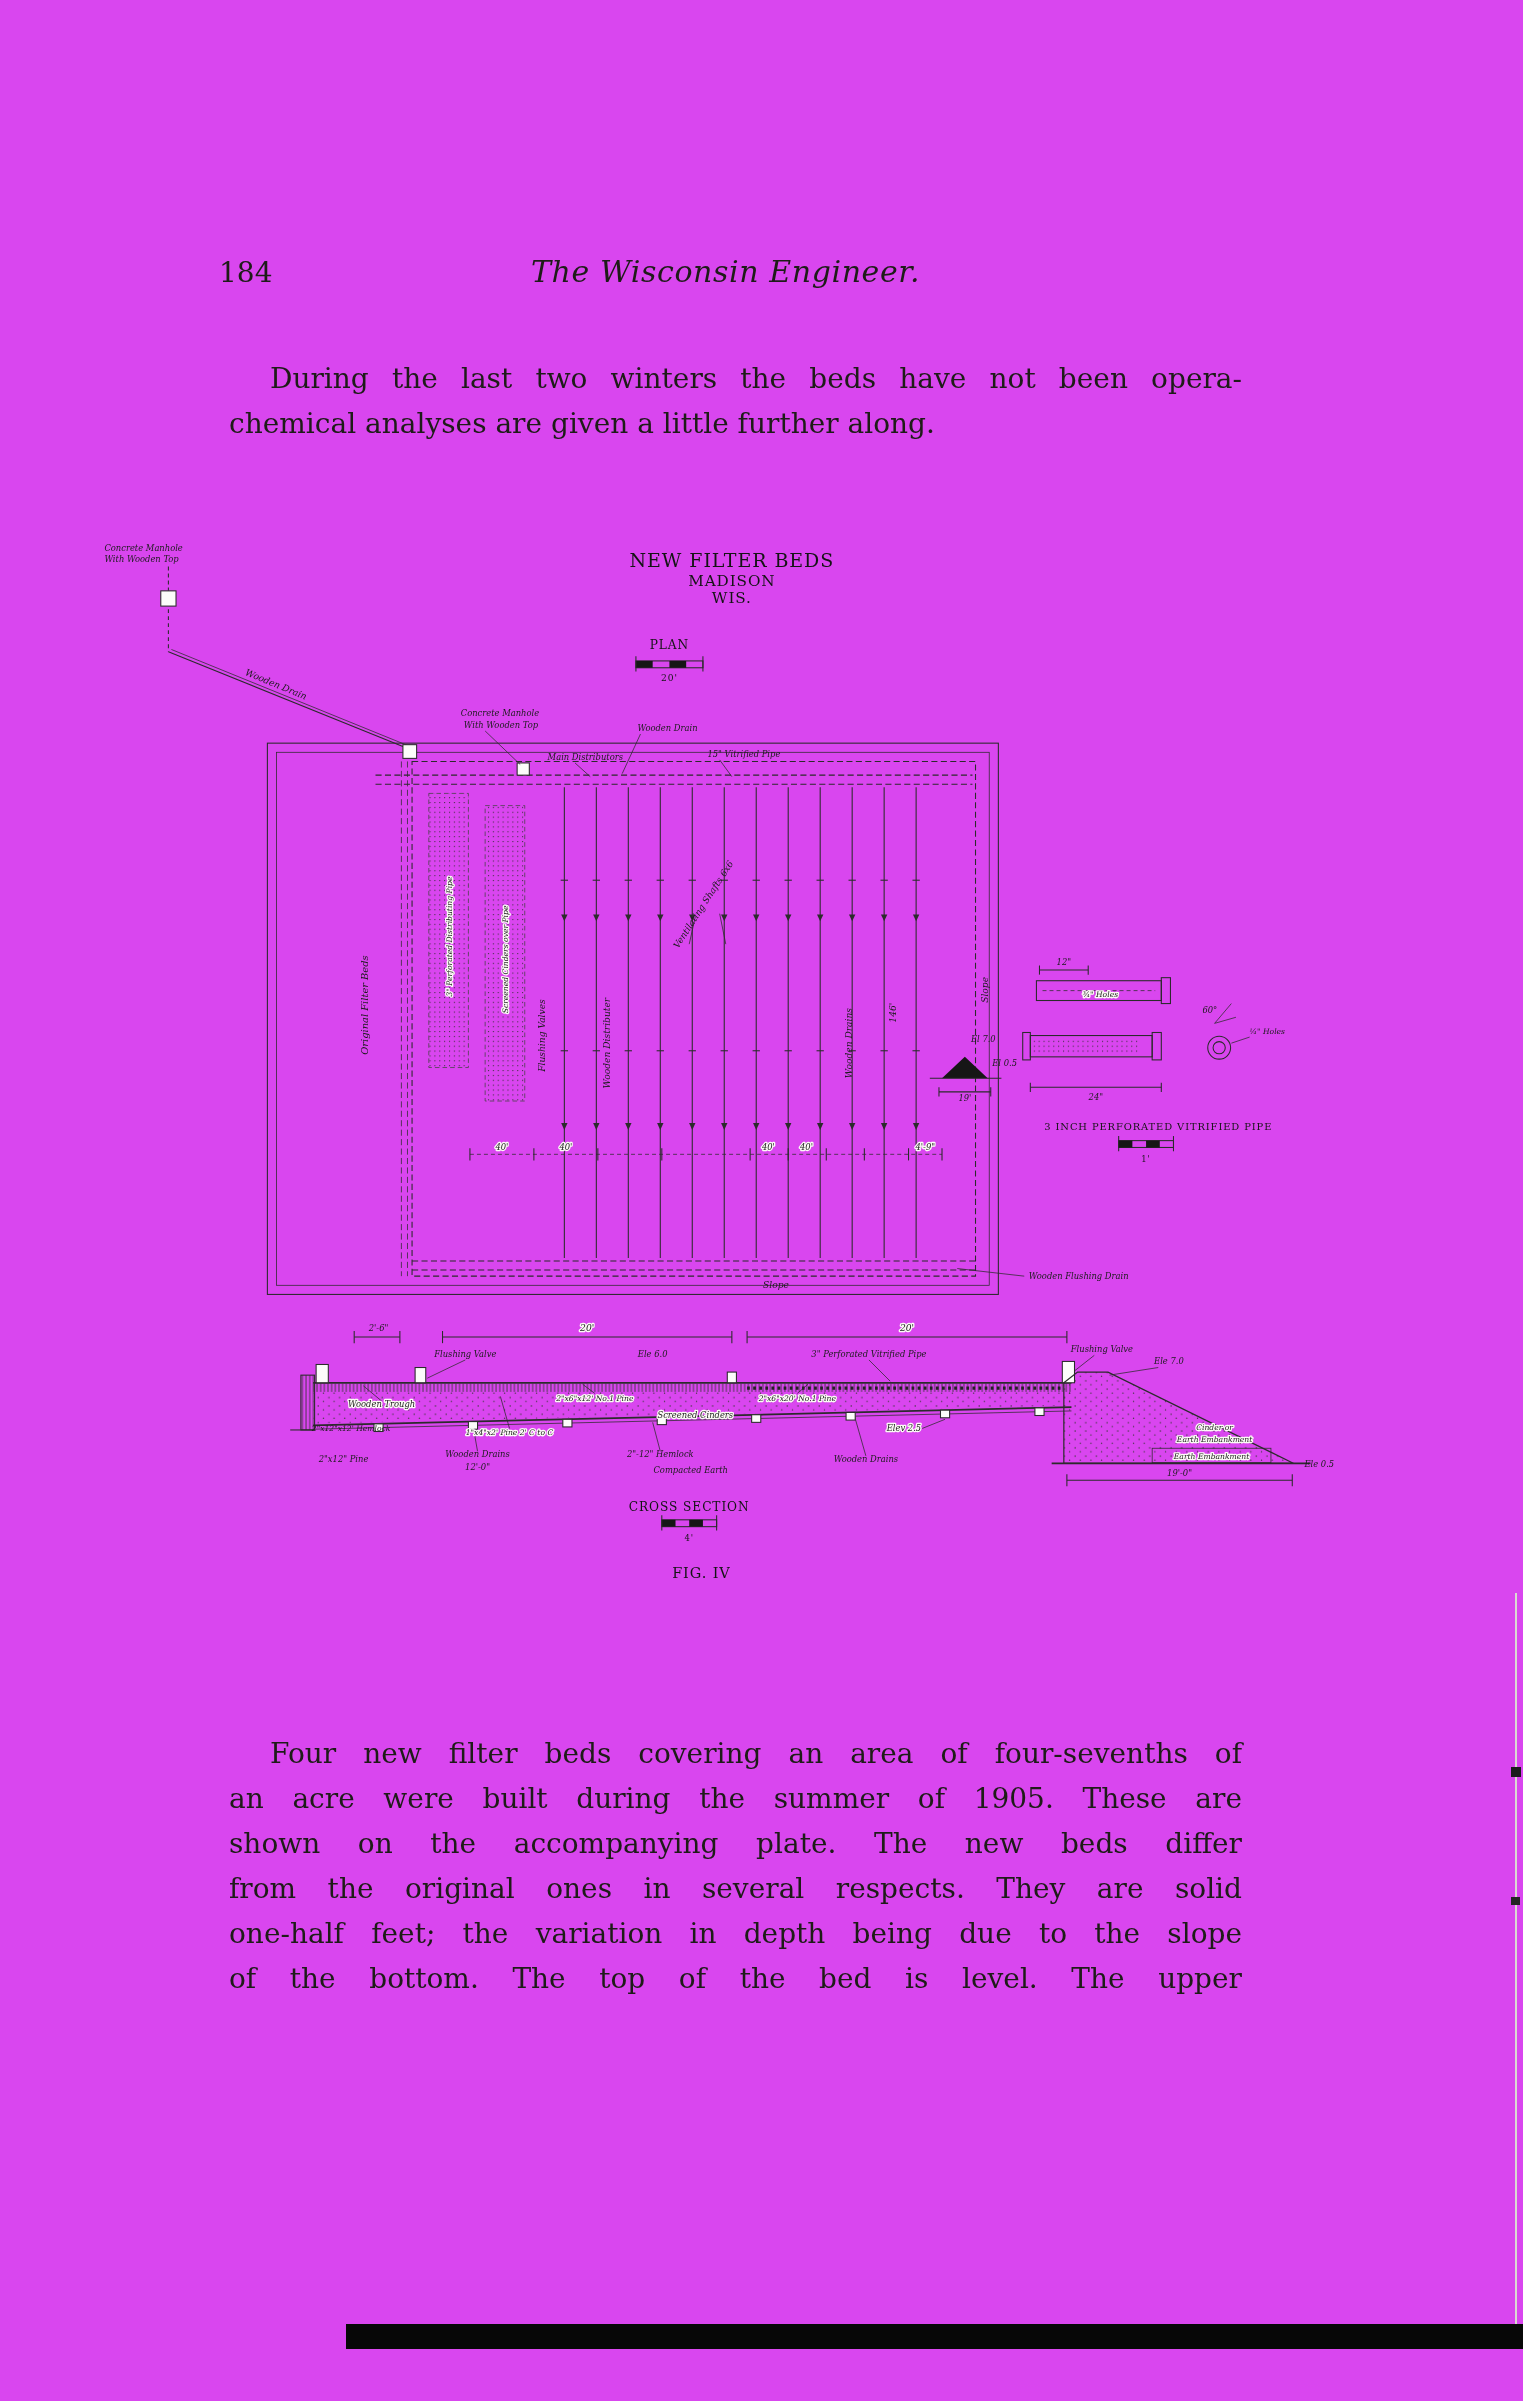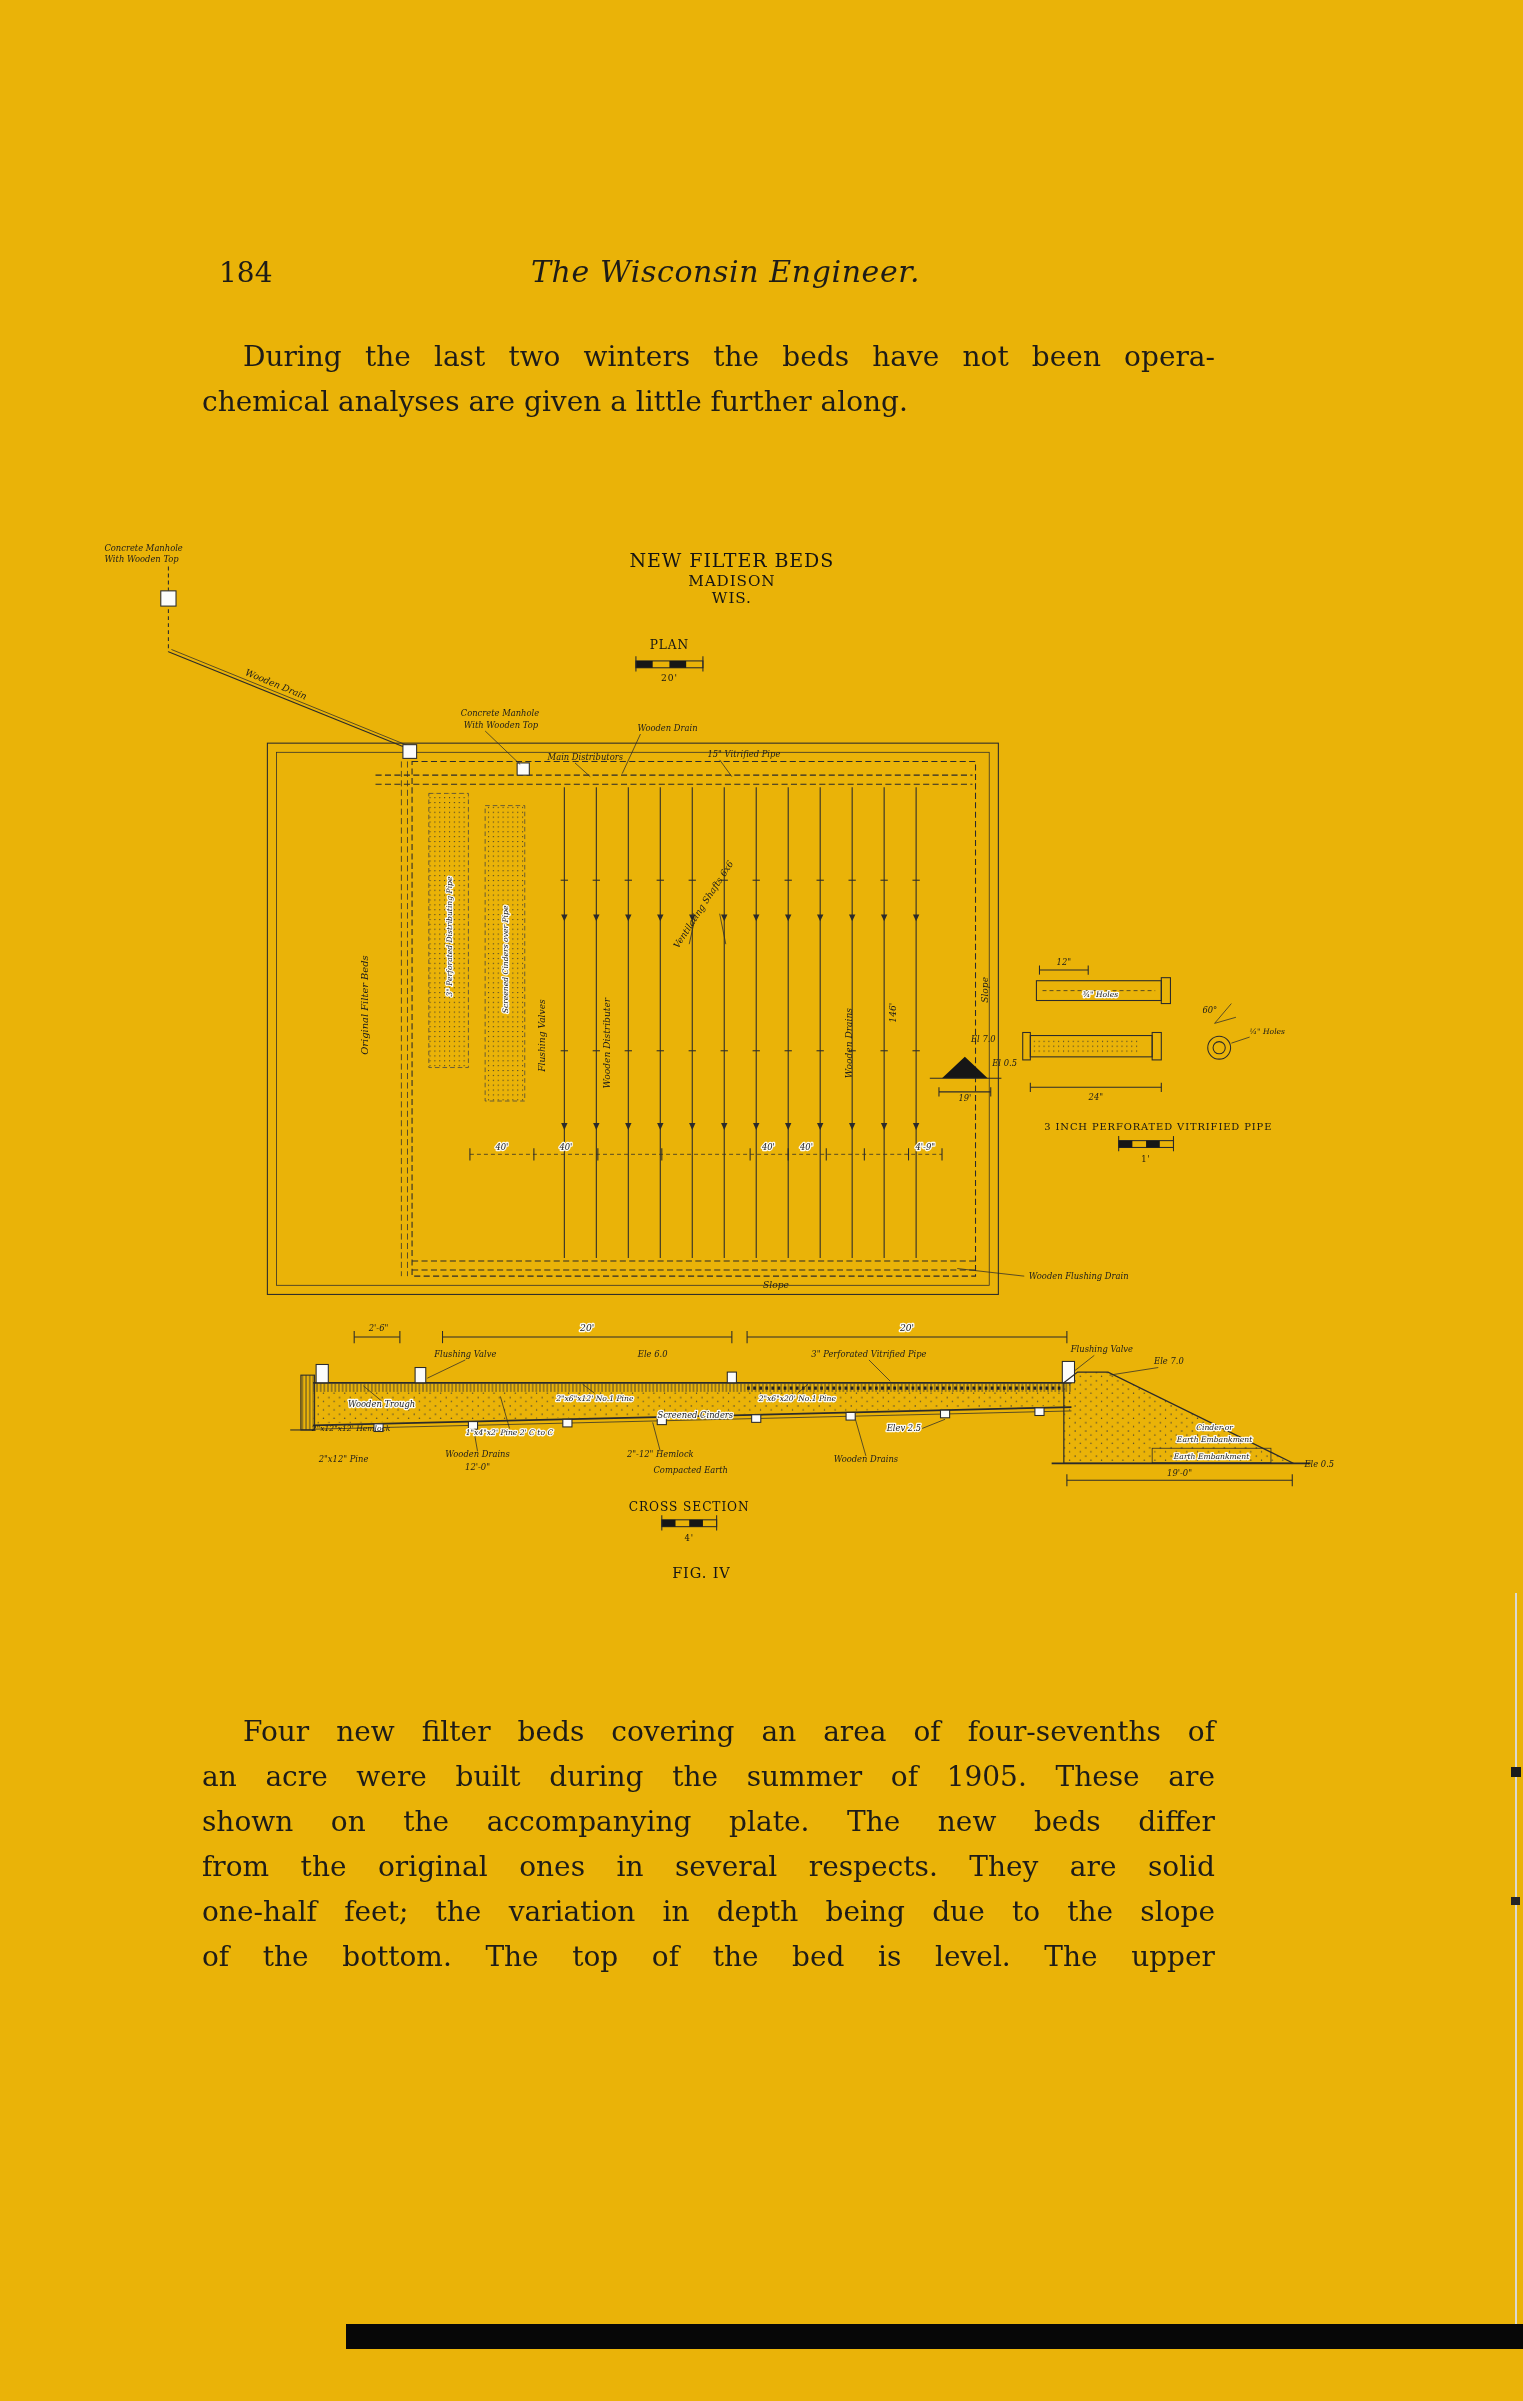--- a/index.html
+++ b/index.html
@@ -1,22 +1,22 @@
 <!DOCTYPE html>
 <html style="font-size:10px"><head>
 <meta charset="utf-8">
 <style>
   html,body{margin:0;padding:0;background:#888;}
-  .page{position:relative;width:1524px;height:2401px;background:#eab308;overflow:hidden;
+  .page{position:relative;width:1524px;height:2401px;background:#d946ef;overflow:hidden;
         font-family:"DejaVu Serif",serif;color:#1e1c18;}
   .abs{position:absolute;}
   .pageno{left:219px;top:256px;font-size:28px;}
   .runhead{left:218px;top:254px;width:1015px;text-align:center;font-style:italic;
            font-size:30px;letter-spacing:0.6px;}
-  .para{position:absolute;left:202px;width:1013px;font-size:28px;line-height:45px;}
+  .para{position:absolute;left:229px;width:1013px;font-size:28px;line-height:45px;margin-top:22px;}
   .p1{top:334px;} .p2{top:1709px;}
   .bl{display:block;}
   .j{text-align:justify;text-align-last:justify;}
   .ind{padding-left:41px;}
   .heading{left:218px;top:1620px;width:1015px;text-align:center;font-style:italic;
            font-size:30px;letter-spacing:1.2px;word-spacing:10px;}
   .figwrap{left:92px;top:533px;width:1432px;height:1066px;}
   .botbar{left:346px;top:2324px;width:1178px;height:25px;background:#070707;}
   .edgeline{left:1515px;top:1593px;width:1.9px;height:731px;background:#dbd9d1;}
   .tickA{left:1511px;top:1767px;width:10px;height:10px;background:#1b1b1b;}

